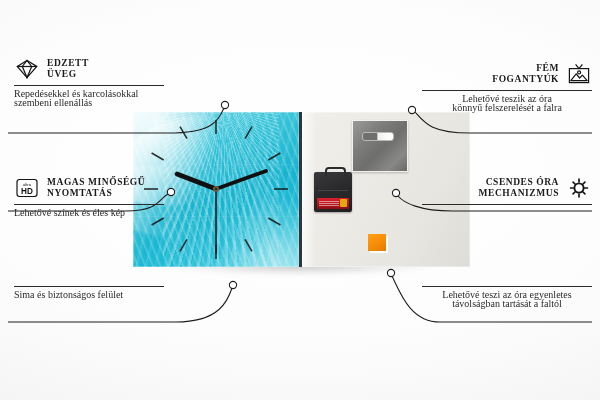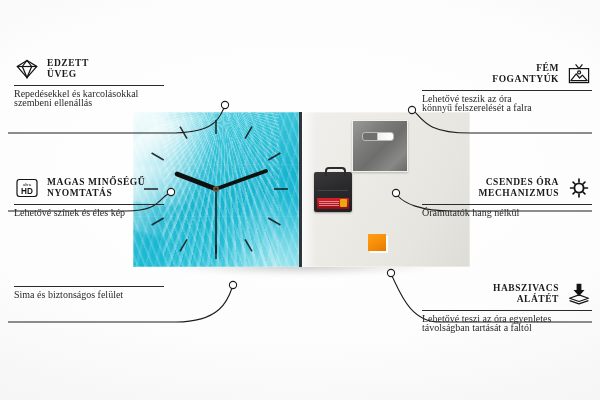--- a/index.html
+++ b/index.html
@@ -21,21 +21,21 @@
     font-size:9.5px;letter-spacing:.55px;line-height:11.5px;
     color:#1b1b1b;font-weight:bold;text-transform:uppercase;
     white-space:nowrap;
   }
   .feat.left .ttl{text-align:left;}
   .feat.right .ttl{text-align:right;}
   .feat .rule{height:1px;background:#2a2a2a;margin:4px 0 3px 0;}
   .feat .sub{
     font-size:10px;line-height:9.4px;color:#2a2a2a;white-space:nowrap;
   }
-  .feat.right .sub{text-align:left;}
+  .feat.right .sub{text-align:center;}
   .ico{width:26px;height:24px;flex:0 0 26px;display:block;}
   .ico svg{display:block;width:26px;height:24px;}
 
   
   #product{position:absolute;left:133px;top:112px;width:334px;height:155px;}
   #shadow{
     position:absolute;left:120px;top:258px;width:360px;height:26px;
     background:radial-gradient(ellipse 50% 50% at 50% 30%, rgba(120,120,120,.40) 0%, rgba(150,150,150,.16) 48%, rgba(255,255,255,0) 78%);
     filter:blur(2px);
   }
@@ -292,35 +292,22 @@
         <svg viewBox="0 0 26 24">
             <g fill="none" stroke="#141414" stroke-width="1.7" stroke-linecap="round">
           <path d="M13 3.2 v2.6 M13 18.2 v2.6 M4.6 12 h2.6 M18.8 12 h2.6
                    M7.1 6.1 l1.9 1.9 M17 16 l1.9 1.9 M18.9 6.1 l-1.9 1.9 M9 16 l-1.9 1.9"></path>
           <circle cx="13" cy="12" r="4.6" stroke-width="1.9"></circle>
         </g>
           </svg>
       </span>
     </div>
     <div class="rule"></div>
-    <div class="sub">
-      <span>Óramutatók hang nélkül</span>
-    </div>
   </div>
 
   <div class="feat right" style="right:8px;top:282px;width:170px;">
-    <div class="head">
-      <span class="ttl"><span>HABSZIVACS</span><br><span>ALÁTÉT</span></span>
-      <span class="ico">
-        <svg viewBox="0 0 26 24">
-          <path d="M10.6 1.8 h4.8 v6.2 h3.1 L13 14.2 L7.5 8 h3.1 Z" fill="#141414"></path>
-          <path d="M13 12.9 L22.4 16.2 L13 19.5 L3.6 16.2 Z" fill="none" stroke="#141414" stroke-width="1.2" stroke-linejoin="round"></path>
-          <path d="M3.6 18.6 L13 21.9 L22.4 18.6" fill="none" stroke="#141414" stroke-width="1.2" stroke-linejoin="round"></path>
-        </svg>
-      </span>
-    </div>
     <div class="rule"></div>
     <div class="sub">
       <span>Lehetővé teszi az óra egyenletes</span><br><span>távolságban tartását a faltól</span>
     </div>
   </div>
 
 </div>
 
 </body></html>

